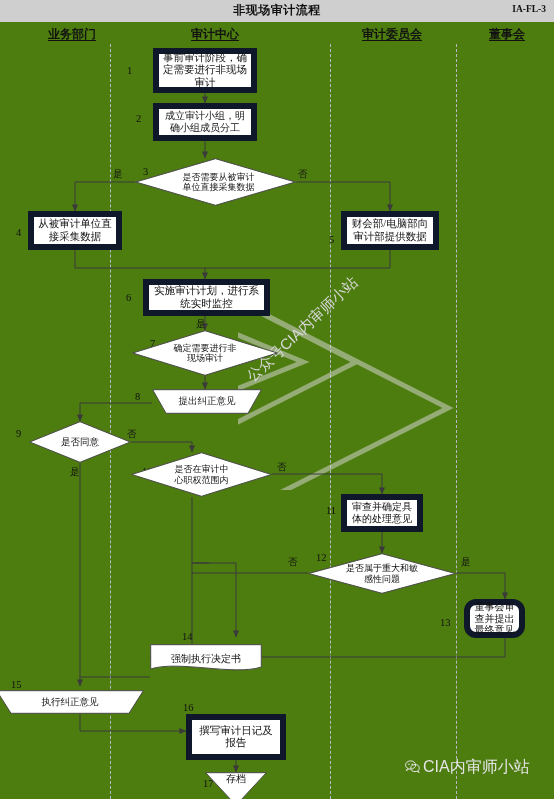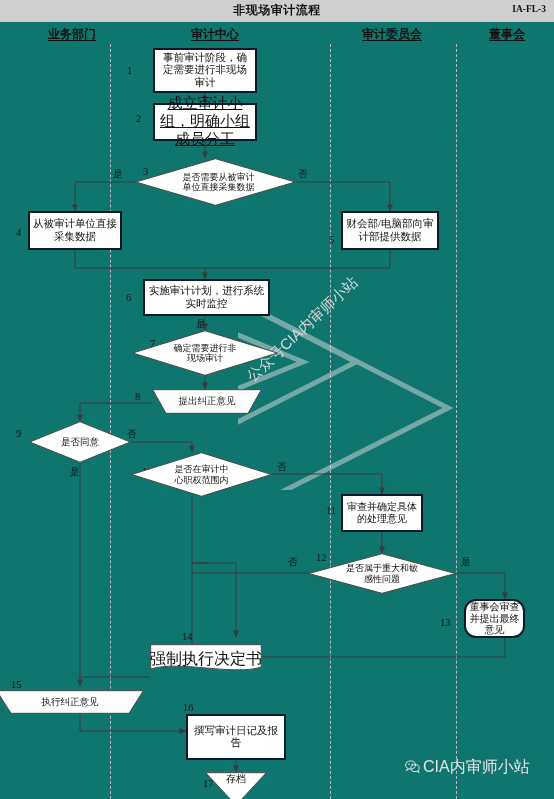--- a/index.html
+++ b/index.html
@@ -1,17 +1,17 @@
 <!DOCTYPE html>
 <html><head>
 <meta charset="utf-8">
 <style>
   html,body{margin:0;padding:0;background:#fff;}
   body{font-family:"Liberation Serif","DejaVu Serif",serif;}
-  #page{position:relative;width:554px;height:799px;background:#0f766e;overflow:hidden;}
+  #page{position:relative;width:554px;height:799px;background:#4d7c0f;overflow:hidden;}
 
   
   #titlebar{position:absolute;left:0;top:0;width:554px;height:22px;background:#cfcfcf;}
   #doc-title{position:absolute;left:0;top:2px;width:554px;text-align:center;font-size:12px;font-weight:bold;color:#111;letter-spacing:.5px;}
   #doc-code{position:absolute;right:8px;top:4px;font-size:9.5px;font-weight:bold;color:#111;font-family:"Liberation Serif",serif;}
 
   
   .lane-head{position:absolute;top:26px;font-size:12px;font-weight:bold;color:#111;
              text-decoration:underline;text-underline-offset:2px;white-space:nowrap;}
 
@@ -27,21 +27,21 @@
   #wm-bottom{position:absolute;left:405px;top:757px;font-size:16px;color:#e4e4e4;
              white-space:nowrap;font-family:"Liberation Sans",sans-serif;pointer-events:none;}
   #wm-bottom .wc{display:inline-block;vertical-align:-1px;margin-right:3px;}
 
   
   #wires{position:absolute;left:0;top:0;width:554px;height:799px;pointer-events:none;}
 
   
   .node{position:absolute;box-sizing:border-box;display:flex;align-items:center;
         justify-content:center;text-align:center;color:#111;line-height:1.18;}
-  .rect{border:2px solid #0f172a;background:#fff;}
+  .rect{border:6px solid #0f172a;background:#fff;}
   .node .txt{display:block;padding:0 3px;}
 
   
   .shp{position:absolute;}
   .shp svg{position:absolute;left:0;top:0;}
   .shp .lbl{position:absolute;left:0;top:0;width:100%;height:100%;display:flex;
             align-items:center;justify-content:center;text-align:center;
             color:#111;line-height:1.15;}
 
   
@@ -151,21 +151,21 @@
       <path d="M236,760 L236,772" marker-end="url(#ar)"></path>
     </g>
   </svg>
 
   <div class="num" style="left:127px;top:65px;">1</div>
   <div class="node rect" style="left:153px;top:48px;width:104px;height:45px;font-size:10.5px;">
     <span class="txt">事前审计阶段，确定需要进行非现场审计</span>
   </div>
 
   <div class="num" style="left:136px;top:113px;">2</div>
-  <div class="node rect" style="left:153px;top:103px;width:104px;height:38px;font-size:15px;text-decoration:underline;">
+  <div class="node rect" style="left:153px;top:103px;width:104px;height:38px;font-size:10px;">
     <span class="txt">成立审计小组，明确小组成员分工</span>
   </div>
 
   <div class="num" style="left:143px;top:166px;">3</div>
   <div class="shp" style="left:135px;top:158px;width:161px;height:48px;">
     <svg width="161" height="48" viewBox="0 0 161 48">
         <polygon points="80.5,0.7 160.3,24 80.5,47.3 0.7,24" fill="#fff" stroke="#4a4a4a" stroke-width="1"></polygon>
       </svg>
     <div class="lbl" style="font-size:9px;">
         <span style="width:78px;display:block;text-align:right;">是否需要从被审计单位直接采集数据</span>
@@ -253,21 +253,21 @@
   <div class="num" style="left:440px;top:617px;">13</div>
   <div class="node rect" style="left:464px;top:599px;width:61px;height:39px;font-size:10px;border-radius:12px;">
     <span class="txt">董事会审查并提出最终意见</span>
   </div>
 
   <div class="num" style="left:182px;top:631px;">14</div>
   <div class="shp" style="left:150px;top:644px;width:112px;height:30px;">
     <svg width="112" height="30" viewBox="0 0 112 30">
       <path d="M0.7,0.7 L111.3,0.7 L111.3,23 C84,32 28,16 0.7,25 Z" fill="#fff" stroke="#4a4a4a" stroke-width="1"></path>
     </svg>
-    <div class="lbl" style="font-size:16px;padding-bottom:5px;">
+    <div class="lbl" style="font-size:10px;padding-bottom:5px;">
         <span>强制执行决定书</span>
       </div>
   </div>
 
   <div class="num" style="left:11px;top:679px;">15</div>
   <div class="shp" style="left:-4px;top:690px;width:148px;height:24px;">
     <svg width="148" height="24" viewBox="0 0 148 24">
         <polygon points="0.7,0.7 147.3,0.7 133,23.3 15,23.3" fill="#fff" stroke="#4a4a4a" stroke-width="1"></polygon>
       </svg>
     <div class="lbl" style="font-size:9.5px;">

